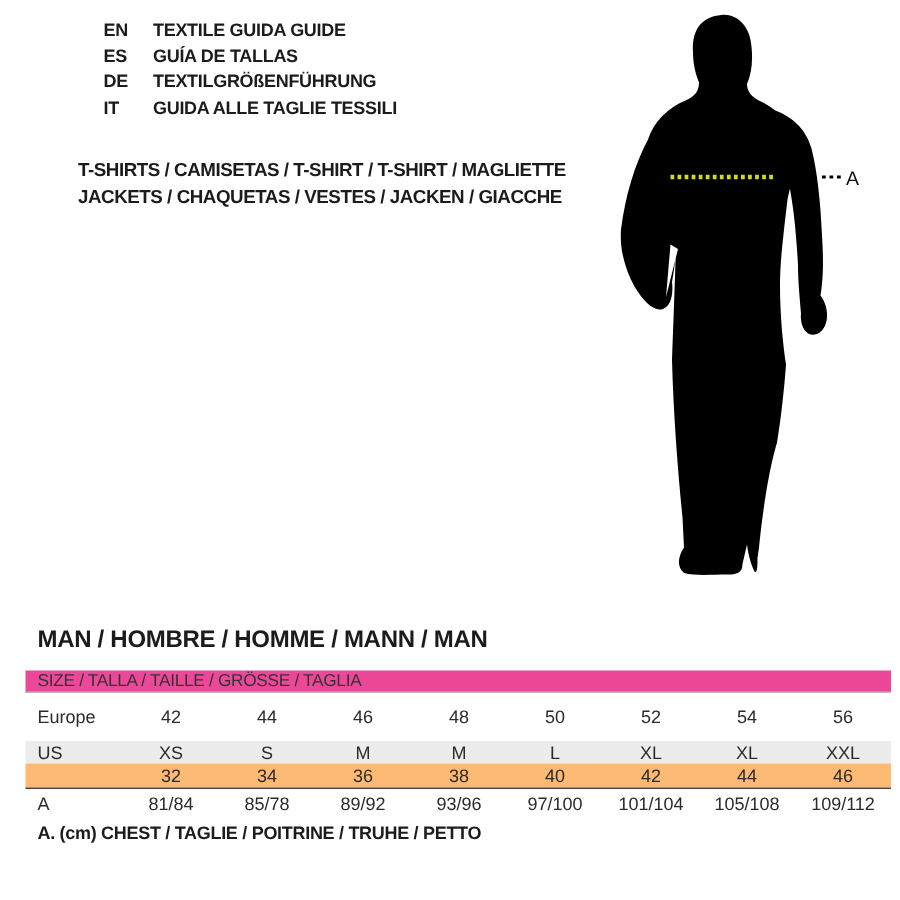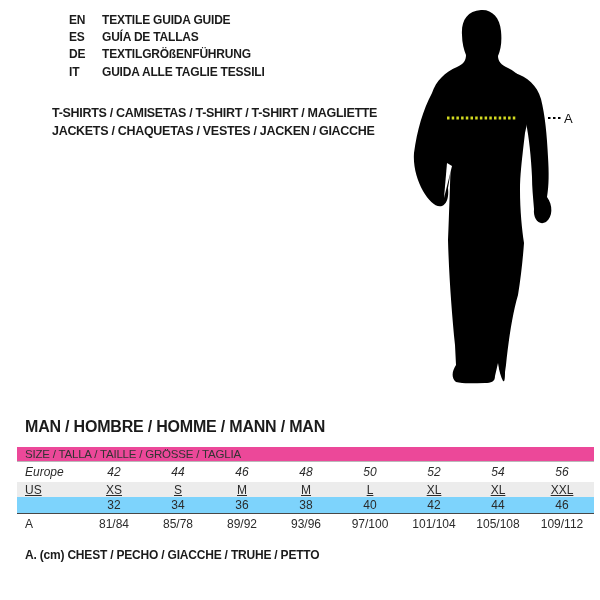--- a/index.html
+++ b/index.html
@@ -25,23 +25,23 @@
 
   
   .section-title{left:25px;top:418px;font-weight:bold;font-size:16px;letter-spacing:-0.2px;}
 
   
   .size-table{left:17px;top:447px;width:577px;font-size:12px;color:#2b2b2b;}
   .thead{background:#ec4899;height:15px;line-height:15px;padding-left:8px;color:#333;font-size:11.5px;letter-spacing:-0.2px;border-bottom:1px solid #b9b9b9;box-sizing:border-box;}
   .trow{display:grid;grid-template-columns:65px repeat(8,1fr);align-items:center;}
   .trow .lbl{padding-left:8px;text-align:left;}
   .trow .val{text-align:center;}
-  .row-0{height:20px;font-style:italic;}
-  .row-1{height:15px;background:#ececec;text-decoration:underline;}
-  .row-2{height:16px;background:#7dd3fc;}
+  .row-0{height:32px;}
+  .row-1{height:15px;background:#ececec;}
+  .row-2{height:16px;background:#fdba74;}
   .row-3{height:20px;border-top:1px solid #474747;}
 
   
   .footnote{left:25px;top:548px;font-weight:bold;font-size:12px;letter-spacing:-0.2px;}
 </style>
 </head>
 <body>
 
 <div class="abs lang-block">
   <div class="lang-row">
@@ -172,13 +172,13 @@
     <span class="val">85/78</span>
     <span class="val">89/92</span>
     <span class="val">93/96</span>
     <span class="val">97/100</span>
     <span class="val">101/104</span>
     <span class="val">105/108</span>
     <span class="val">109/112</span>
   </div>
 </div>
 
-<div class="abs footnote">A. (cm) CHEST / PECHO / GIACCHE / TRUHE / PETTO</div>
+<div class="abs footnote">A. (cm) CHEST / TAGLIE / POITRINE / TRUHE / PETTO</div>
 
 </body></html>

